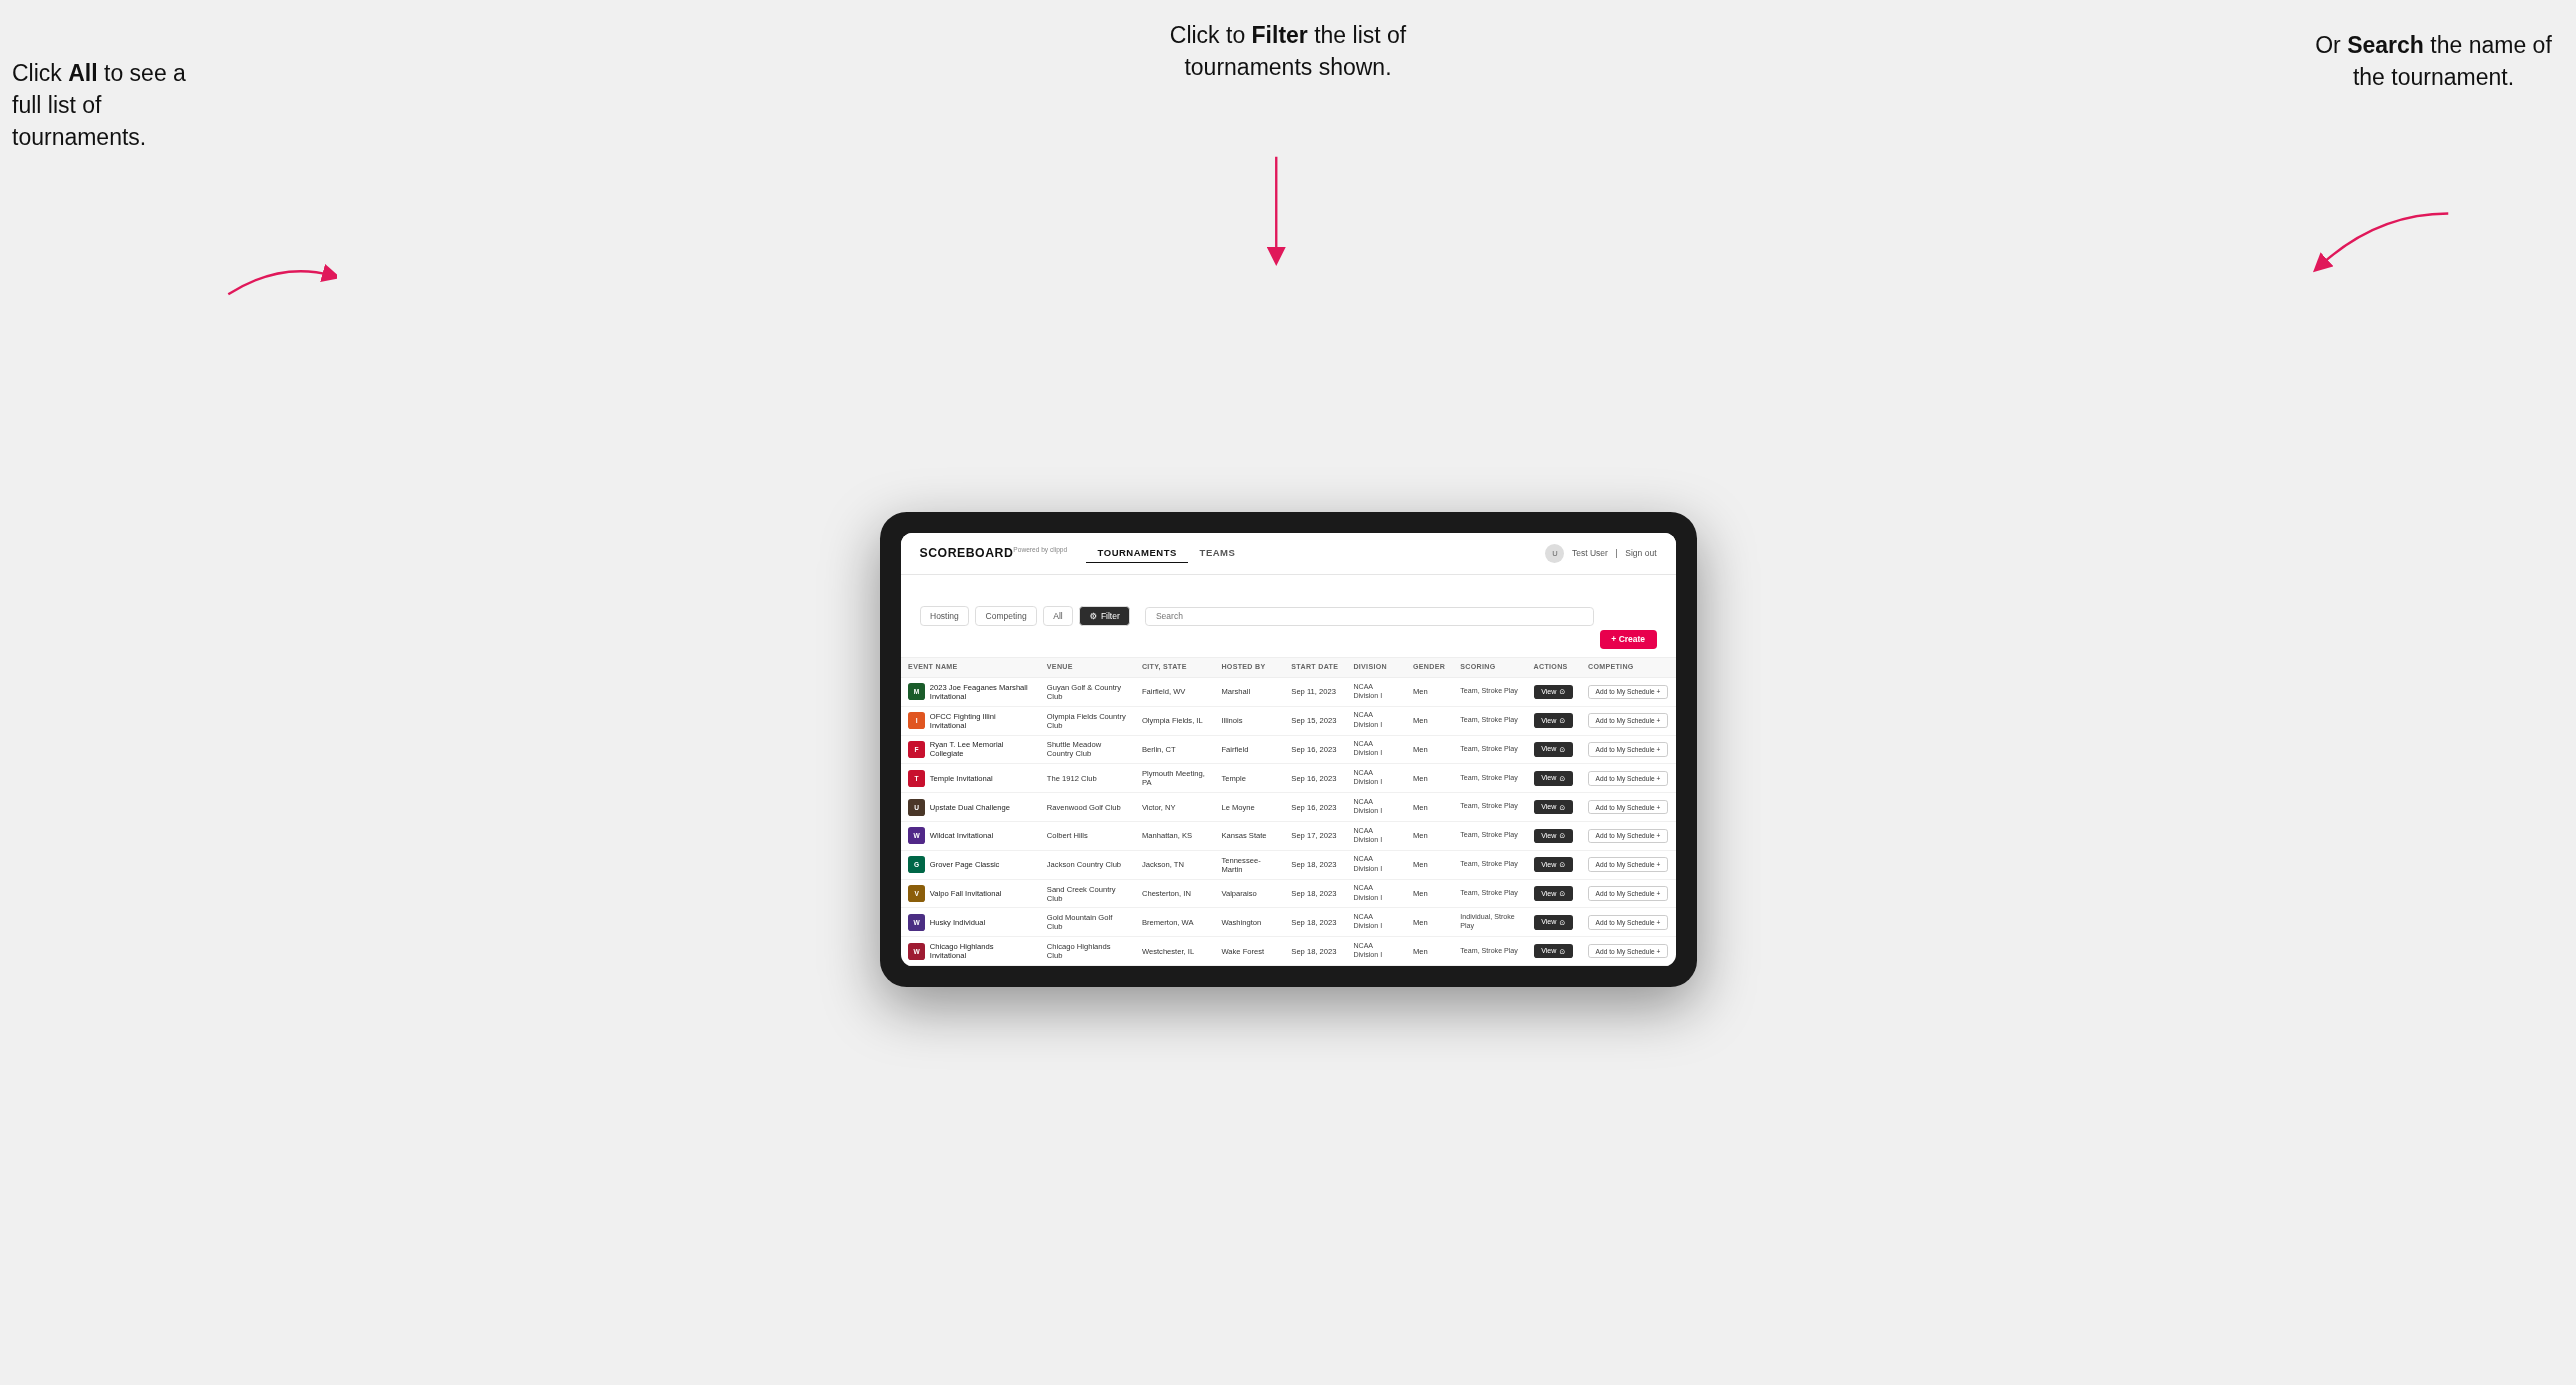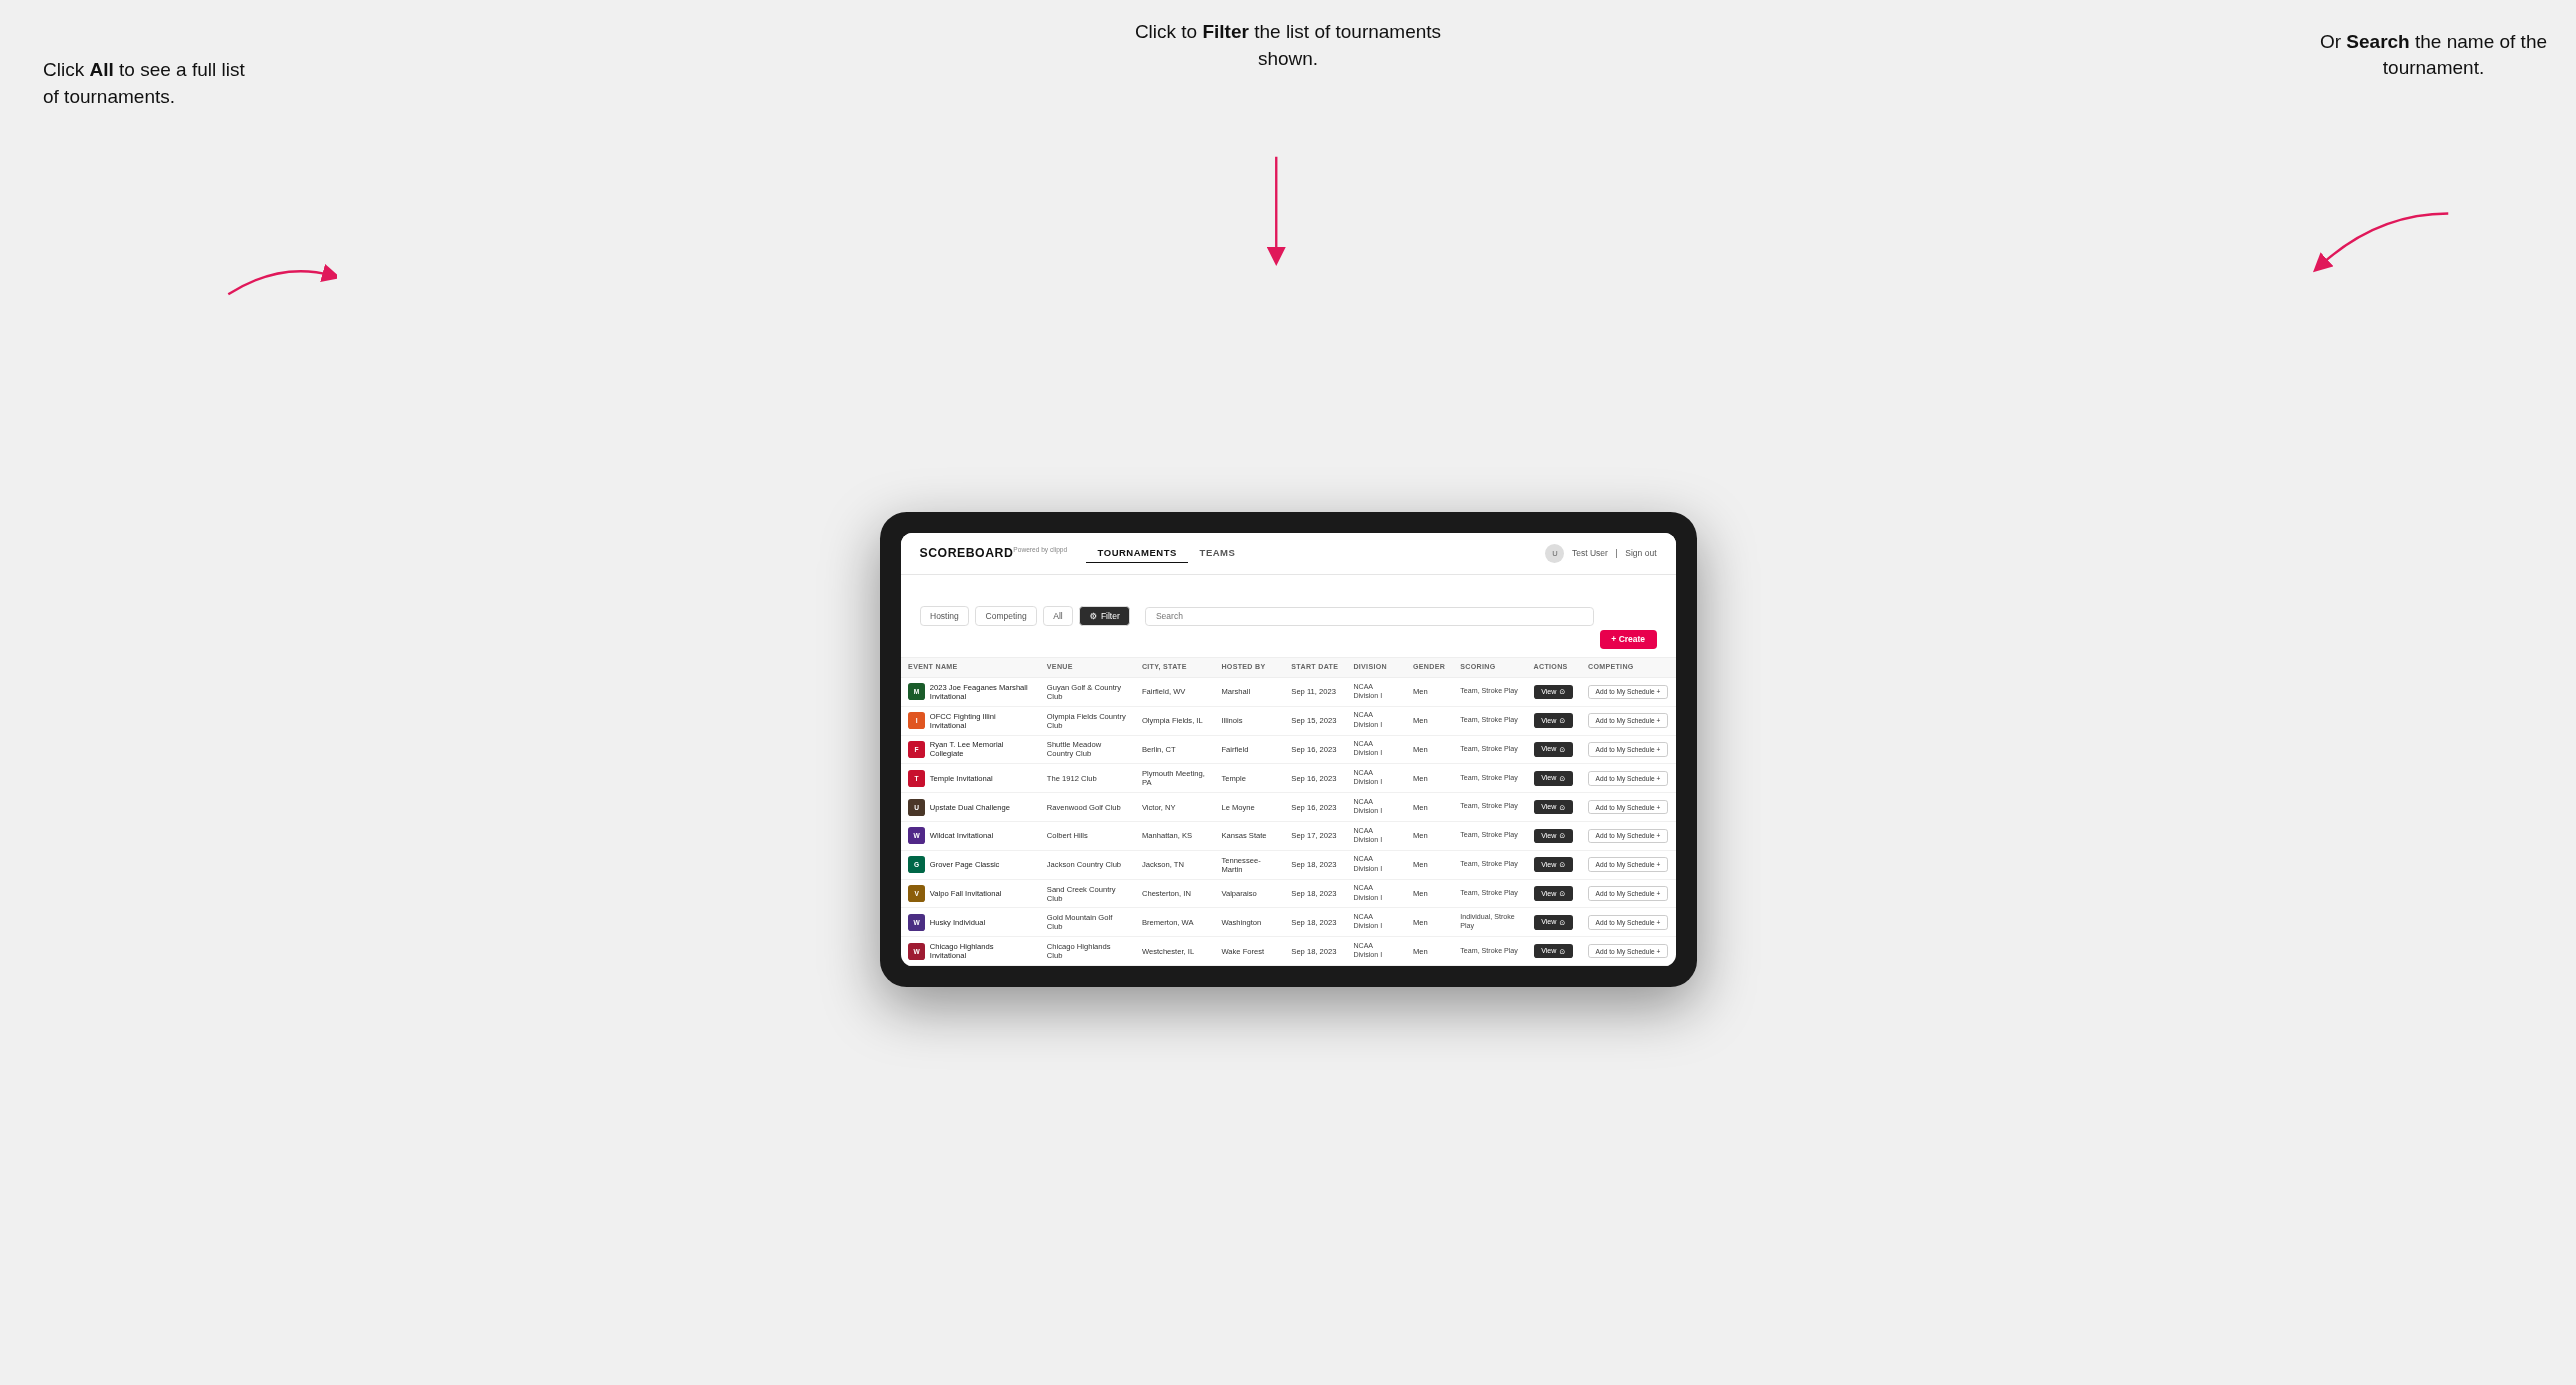--- a/index.html
+++ b/index.html
@@ -10,29 +10,29 @@
       display: flex;
       align-items: center;
       justify-content: center;
       padding: 38px;
       position: relative;
     }
 
     
     .annotation {
       position: absolute;
-      font-size: 19px;
+      font-size: 23px;
       line-height: 1.4;
       color: #111;
     }
     .annotation strong { font-weight: 800; }
 
     .ann-topleft {
       top: 57px;
-      left: 43px;
+      left: 12px;
       max-width: 209px;
     }
     .ann-topmid {
       top: 19px;
       left: 50%;
       transform: translateX(-50%);
       text-align: center;
       max-width: 323px;
     }
     .ann-topright {

